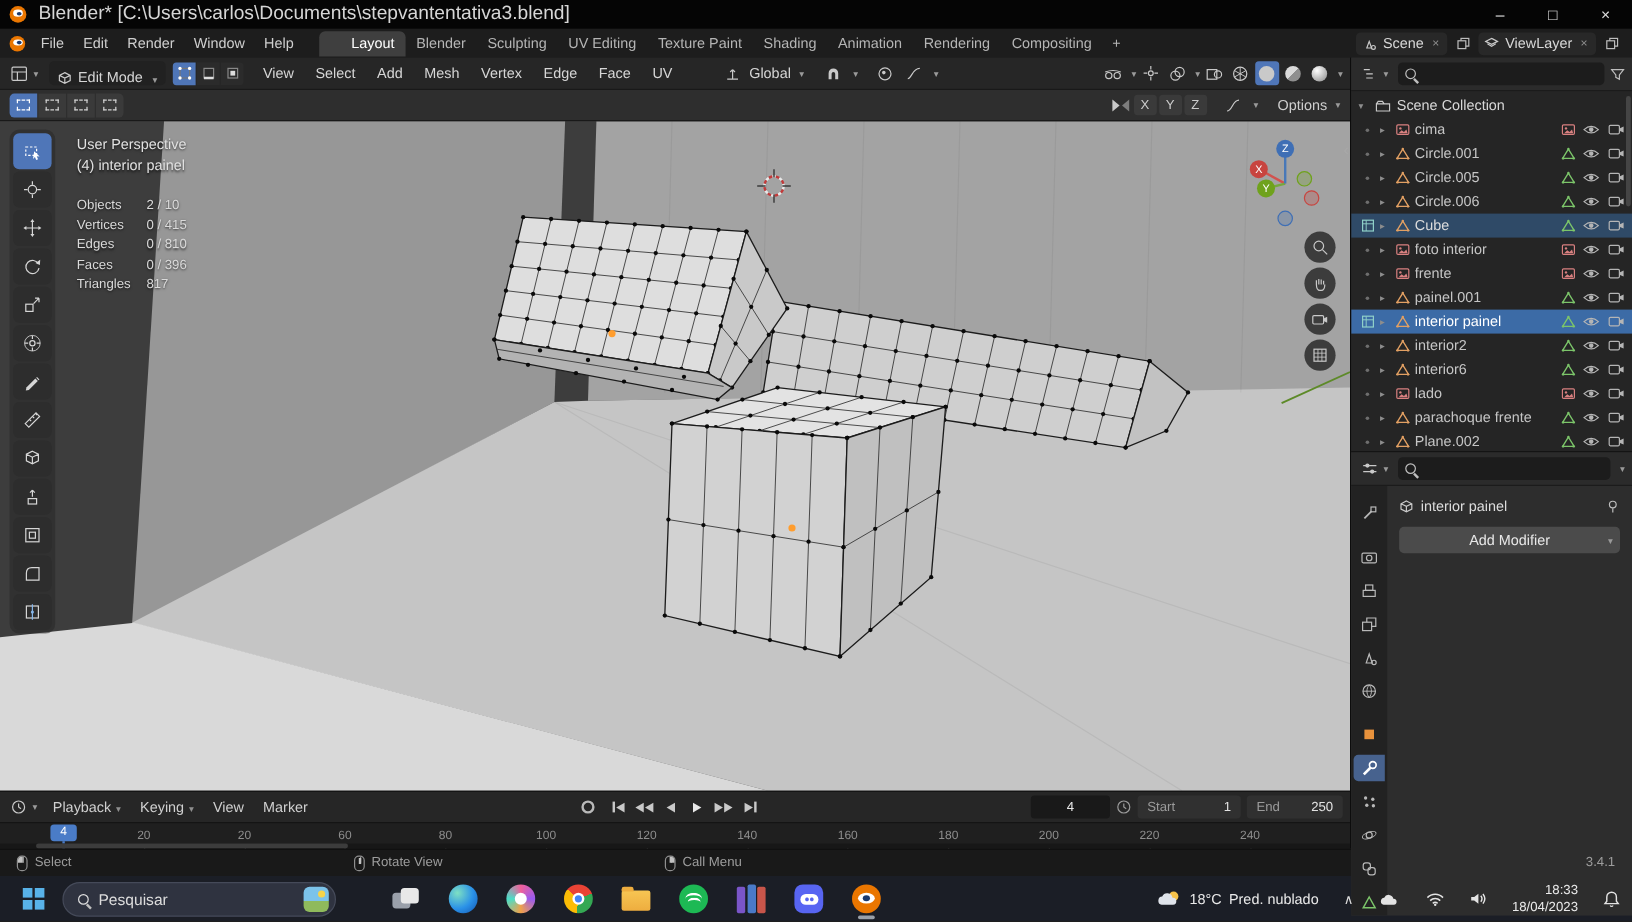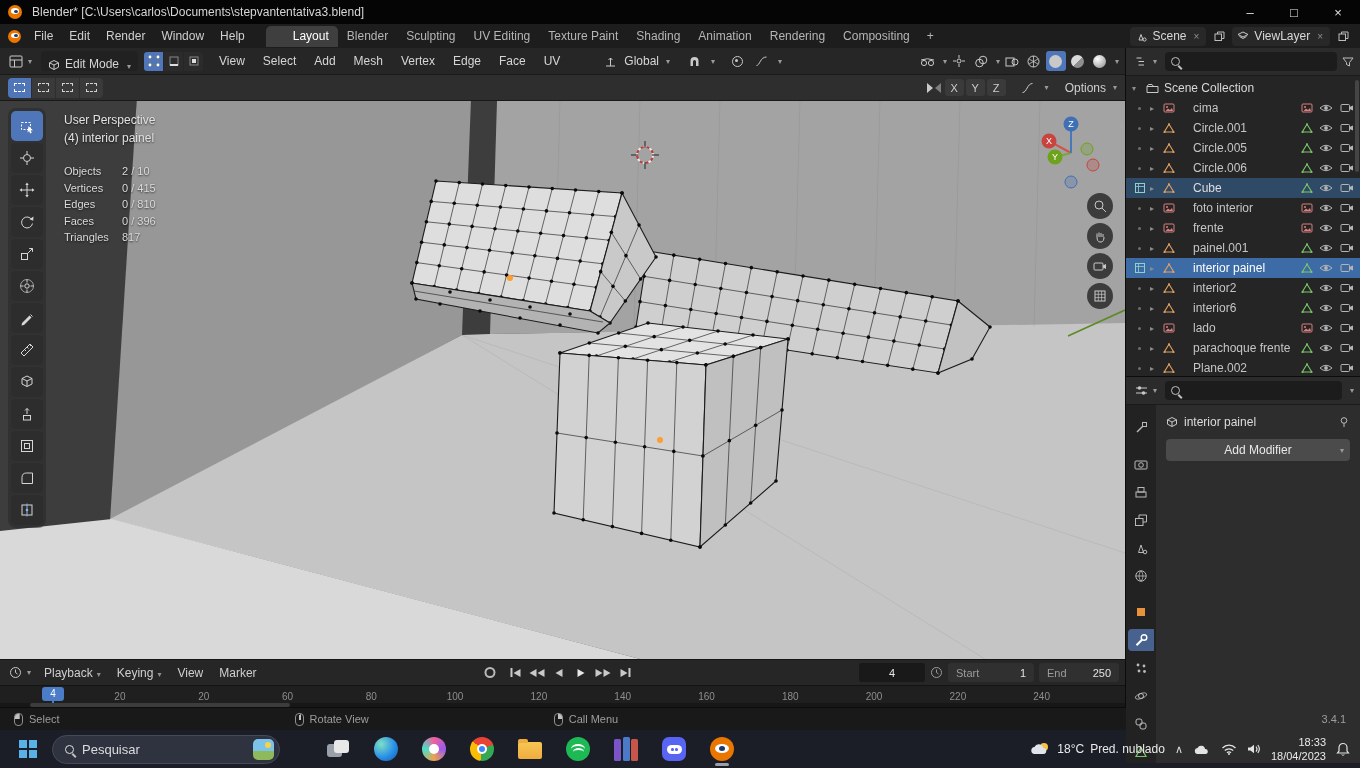--- a/index.html
+++ b/index.html
@@ -8,21 +8,21 @@
          background:#101010; user-select:none; cursor:default; }
   .screen { position:relative; width:1360px; height:768px; overflow:hidden; background:#1d1d1d; }
   svg { display:block; }
   .dd { font-size:8px; color:#9a9a9a; margin-left:3px; }
 
   
   #titlebar { height:24px; background:#050505; display:flex; align-items:center; padding-left:8px; color:#d6d6d6; }
   .blogo { width:14px; height:14px; border-radius:50%; background:#ea7600; position:relative; flex:none; }
   .blogo::after { content:""; position:absolute; left:3px; top:3px; width:8px; height:5.5px; background:#fff; border-radius:50%; }
   .blogo::before { content:""; position:absolute; left:5.5px; top:4.5px; width:4px; height:3px; background:#1c3a6e; border-radius:50%; z-index:1; }
-  #titlebar .t-title { margin-left:10px; font-size:12px; white-space:nowrap; }
+  #titlebar .t-title { margin-left:10px; font-size:16px; white-space:nowrap; }
   .win-btns { margin-left:auto; display:flex; height:100%; }
   .win-btn { width:44px; display:flex; align-items:center; justify-content:center; font-size:13px; color:#e0e0e0; }
 
   
   #menubar { height:24px; background:#1d1d1d; display:flex; align-items:center; padding:0 8px; gap:1px; color:#cfcfcf; white-space:nowrap; }
   .menu-item { padding:2px 8px; border-radius:3px; }
   .ws-tabs { display:flex; margin-left:12px; align-items:center; }
   .ws-tab { padding:3px 9px 4px; color:#b5b5b5; border-radius:5px 5px 0 0; }
   .ws-tab.state-active { background:#3f3f3f; color:#fff;padding-left:27px; }
   .add-ws { padding:0 7px; color:#b5b5b5; }
@@ -121,21 +121,21 @@
   .o-row.state-selected { background:#2f4a67; color:#dcdcdc; }
   .o-row.state-active { background:#3c6ba6; color:#ffffff; }
   .o-flag { width:13px; display:flex; justify-content:center; flex:none; }
   .o-dot { width:3px; height:3px; border-radius:50%; background:#6e6e6e; }
   .o-edit { display:none; }
   .edit-true .o-edit { display:block; }
   .o-arrow { width:9px; font-size:8px; color:#8d8d8d; flex:none; }
   .ticon-mesh,.ticon-image,.dicon-mesh,.dicon-image { display:none; }
   .type-mesh .ticon-mesh,.type-mesh .dicon-mesh { display:block; }
   .type-image .ticon-image,.type-image .dicon-image { display:block; }
-  .o-label { margin-left:14px; overflow:hidden; text-overflow:ellipsis; }
+  .o-label { margin-left:0; overflow:hidden; text-overflow:ellipsis; }
   .o-spacer { flex:1; }
   .o-eye,.o-cam { width:17px; display:flex; justify-content:center; flex:none; }
   .o-scroll { position:absolute; right:1px; top:4px; width:4px; height:92px; background:#454545; border-radius:2px; }
 
   
   .props { flex:1; display:flex; flex-direction:column; background:#2d2d2d; border-top:1px solid #0c0c0c; }
   .props-body { flex:1; display:flex; overflow:hidden; }
   .ptabs { width:30px; background:#222222; display:flex; flex-direction:column; align-items:center; padding-top:12px; gap:6px; }
   .ptab { width:26px; height:22px; display:flex; align-items:center; justify-content:center; border-radius:4px 0 0 4px; flex:none; }
   .ptab.gap { margin-top:8px; }
@@ -183,21 +183,21 @@
   .i-spotify::after { content:""; position:absolute; left:6.5px; top:11px; width:11px; height:6px; border-top:2px solid #fff; border-radius:50%; }
   .i-winrar { display:flex; gap:1.5px; align-items:flex-end; }
   .i-winrar span { width:7px; height:22px; border-radius:1.5px; }
   .i-winrar .b1 { background:#7a55c8; } .i-winrar .b2 { background:#4a7ac8; height:24px; } .i-winrar .b3 { background:#c8554a; }
   .i-discord { width:24px; height:24px; border-radius:7px; background:#5865f2; position:relative; }
   .i-discord::after { content:""; position:absolute; left:4.5px; top:8px; width:15px; height:8.5px; background:#fff; border-radius:4.5px; }
   .i-discord::before { content:""; position:absolute; left:9px; top:10.5px; width:2.5px; height:3.5px; background:#5865f2; border-radius:50%; box-shadow:4px 0 0 #5865f2; z-index:1; }
   .i-blender { width:24px; height:24px; border-radius:50%; background:#ea7600; position:relative; }
   .i-blender::after { content:""; position:absolute; left:5px; top:7px; width:14px; height:9px; background:#fff; border-radius:50%; }
   .i-blender::before { content:""; position:absolute; left:9px; top:9px; width:6px; height:5px; background:#1c3a6e; border-radius:50%; z-index:1; }
-  .tb-tray { margin-left:auto; display:flex; align-items:center; gap:10px; color:#eaeaea; font-size:12px; }
+  .tb-tray { margin-left:auto; display:flex; align-items:center; gap:21px; color:#eaeaea; font-size:12px; }
   .tray-weather { display:flex; align-items:center; gap:6px; }
   .chev { font-size:11px; color:#dcdcdc; }
   .dt { text-align:right; font-size:11px; line-height:1.3; color:#eaeaea; }
 </style>
 </head>
 <body>
 
 <div class="screen">
 
   <div id="titlebar">

